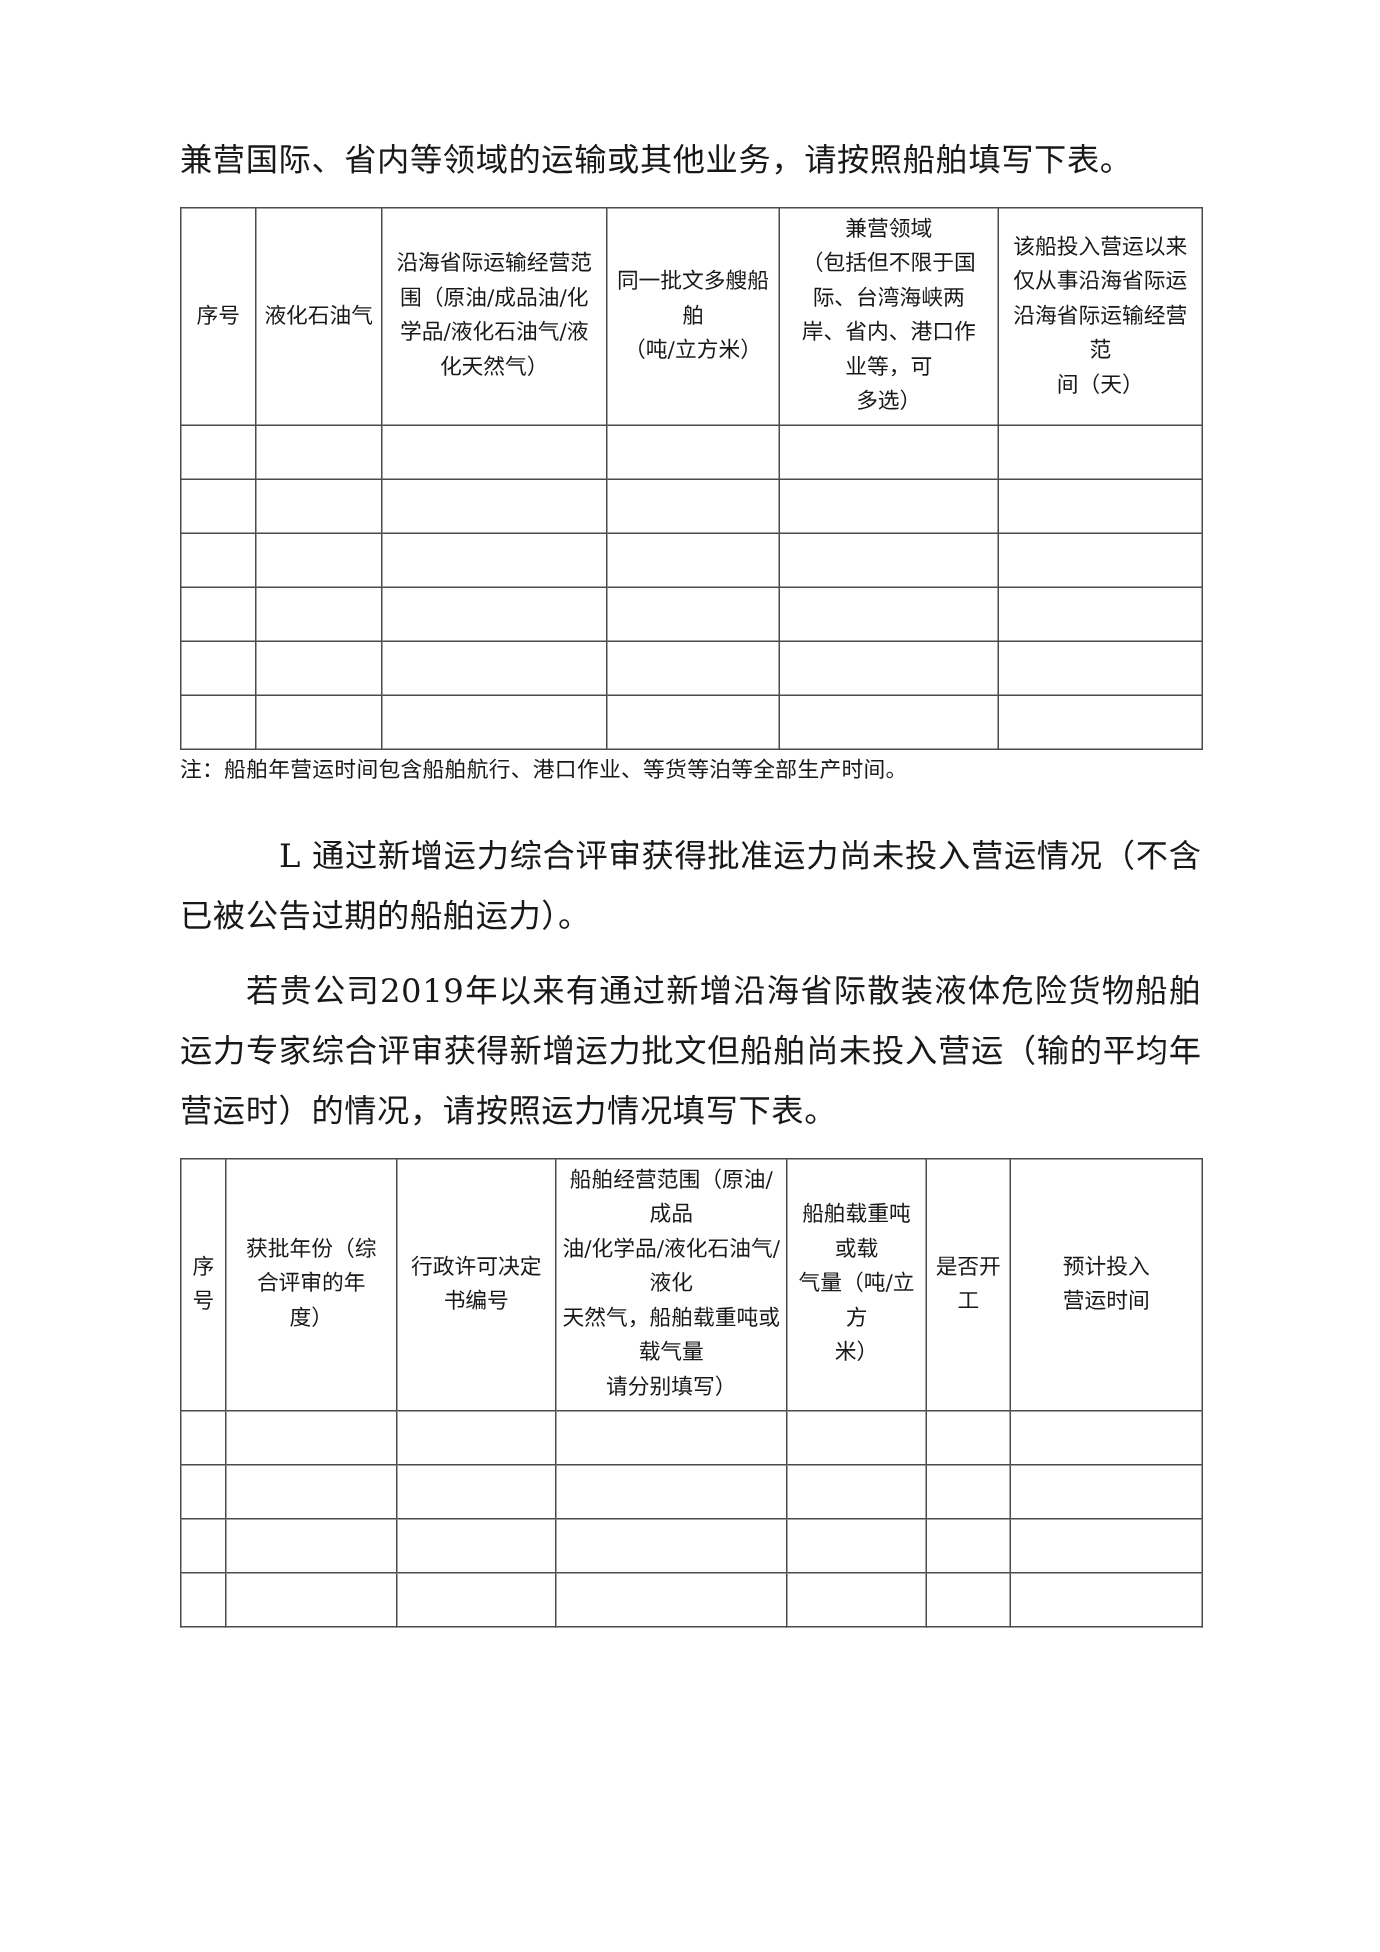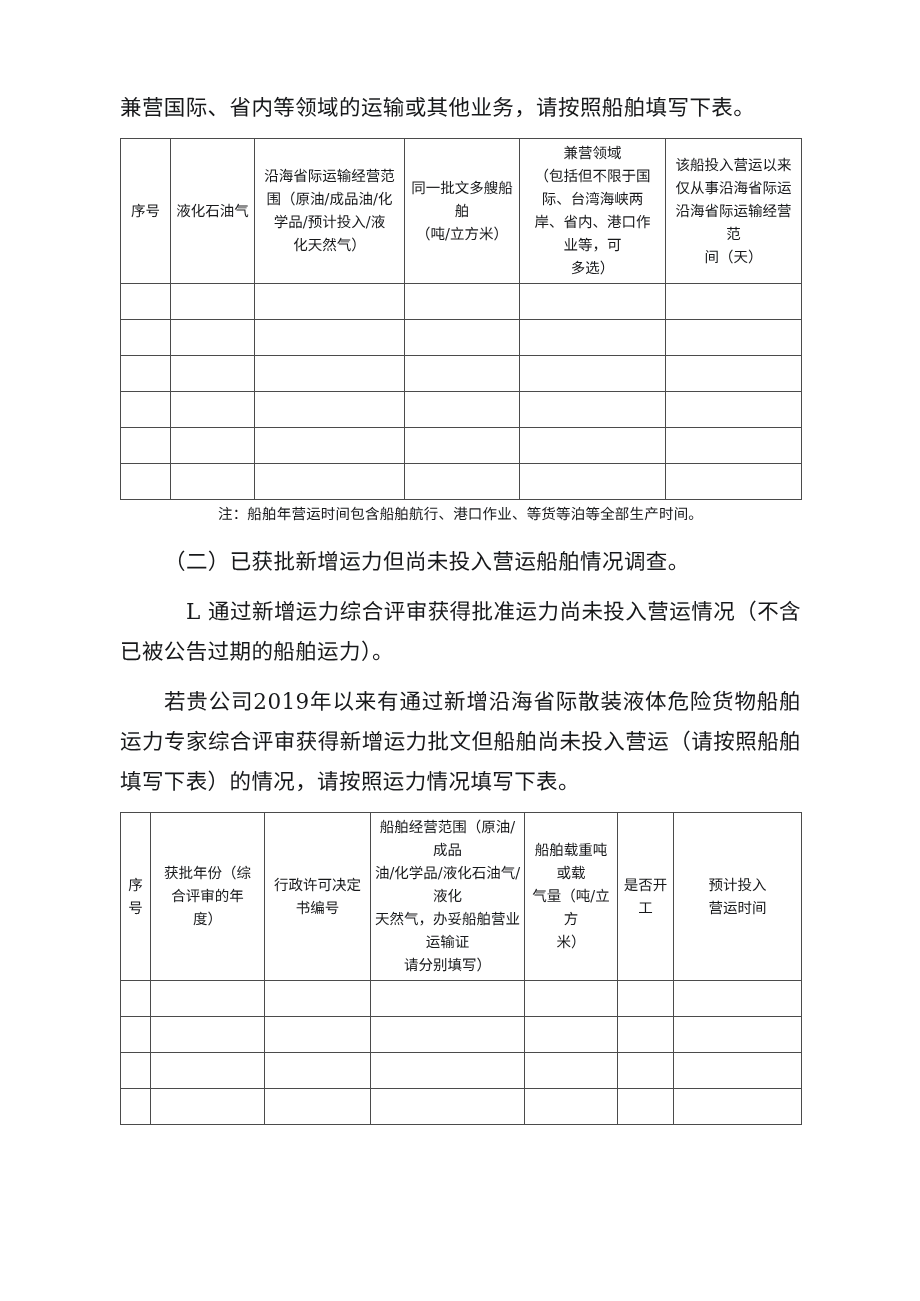--- a/index.html
+++ b/index.html
@@ -73,21 +73,20 @@
   }
   table.form td.cell {
     height: 29px;
   }
   table#table2 th.hd { height: 96px; margin-top: 40px; }
   table#table2 td.cell { height: 29px; }
 
   .note {
     font-size: 14.5px;
     line-height: 24px;
-    text-align: center;
     margin: 2px 0 0 0;
     color: #17181a;
     letter-spacing: 0.2px;
   }
 
   .hdtext { display: block; }
 </style>
 </head>
 <body>
 
@@ -111,21 +110,21 @@
         <tr>
           <th class="hd">
             <span class="hdtext">序号</span>
           </th>
           <th class="hd">
             <span class="hdtext">液化石油气</span>
           </th>
           <th class="hd">
             <span class="hdtext">沿海省际运输经营范</span>
             <span class="hdtext">围（原油/成品油/化</span>
-            <span class="hdtext">学品/预计投入/液</span>
+            <span class="hdtext">学品/液化石油气/液</span>
             <span class="hdtext">化天然气）</span>
           </th>
           <th class="hd">
             <span class="hdtext">同一批文多艘船舶</span>
             <span class="hdtext">（吨/立方米）</span>
           </th>
           <th class="hd">
             <span class="hdtext">兼营领域</span>
             <span class="hdtext">（包括但不限于国</span>
             <span class="hdtext">际、台湾海峡两</span>
@@ -190,29 +189,28 @@
             <td class="cell"></td>
             <td class="cell"></td>
           </tr>
         </tbody>
     </table>
 
     <p class="note">注：船舶年营运时间包含船舶航行、港口作业、等货等泊等全部生产时间。</p>
 
     <div class="gap-m"></div>
 
-    <p class="para indent2">（二）已获批新增运力但尚未投入营运船舶情况调查。</p>
 
     <div class="gap-s"></div>
 
     <p class="para indent3">L 通过新增运力综合评审获得批准运力尚未投入营运情况（不含已被公告过期的船舶运力）。</p>
 
     <div class="gap-s"></div>
 
-    <p class="para indent2">若贵公司2019年以来有通过新增沿海省际散装液体危险货物船舶运力专家综合评审获得新增运力批文但船舶尚未投入营运（请按照船舶填写下表）的情况，请按照运力情况填写下表。</p>
+    <p class="para indent2">若贵公司2019年以来有通过新增沿海省际散装液体危险货物船舶运力专家综合评审获得新增运力批文但船舶尚未投入营运（输的平均年营运时）的情况，请按照运力情况填写下表。</p>
 
     <div class="gap-s"></div>
 
     <table class="form" id="table2">
       <colgroup>
         <col style="width:30px">
         <col style="width:114px">
         <col style="width:106px">
         <col style="width:154px">
         <col style="width:93px">
@@ -229,21 +227,21 @@
             <span class="hdtext">合评审的年</span>
             <span class="hdtext">度）</span>
           </th>
           <th class="hd">
             <span class="hdtext">行政许可决定</span>
             <span class="hdtext">书编号</span>
           </th>
           <th class="hd">
             <span class="hdtext">船舶经营范围（原油/成品</span>
             <span class="hdtext">油/化学品/液化石油气/液化</span>
-            <span class="hdtext">天然气，办妥船舶营业运输证</span>
+            <span class="hdtext">天然气，船舶载重吨或载气量</span>
             <span class="hdtext">请分别填写）</span>
           </th>
           <th class="hd">
             <span class="hdtext">船舶载重吨或载</span>
             <span class="hdtext">气量（吨/立方</span>
             <span class="hdtext">米）</span>
           </th>
           <th class="hd">
             <span class="hdtext">是否开</span>
             <span class="hdtext">工</span>

